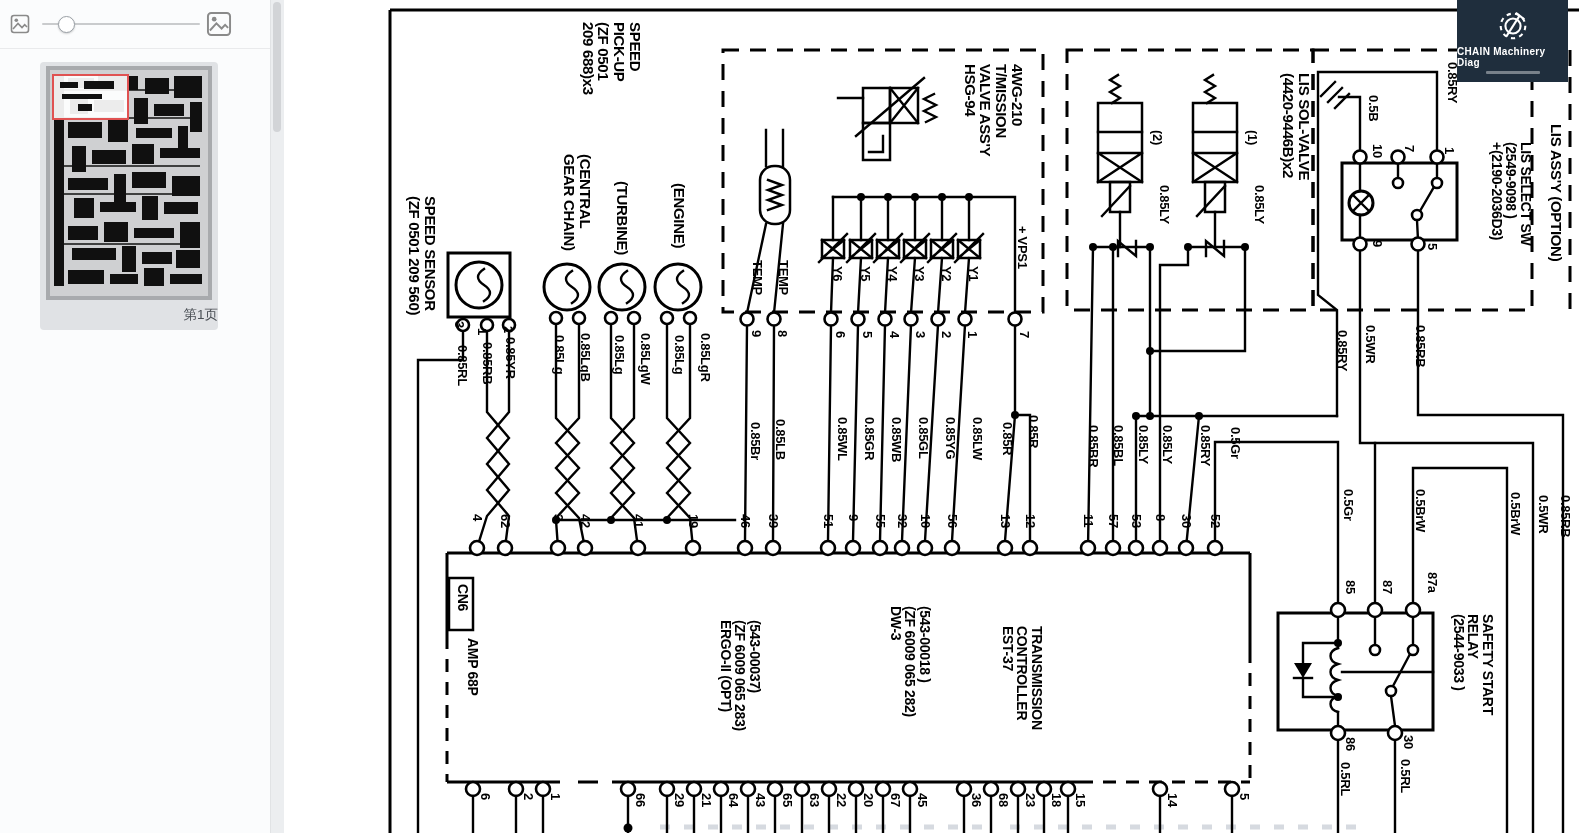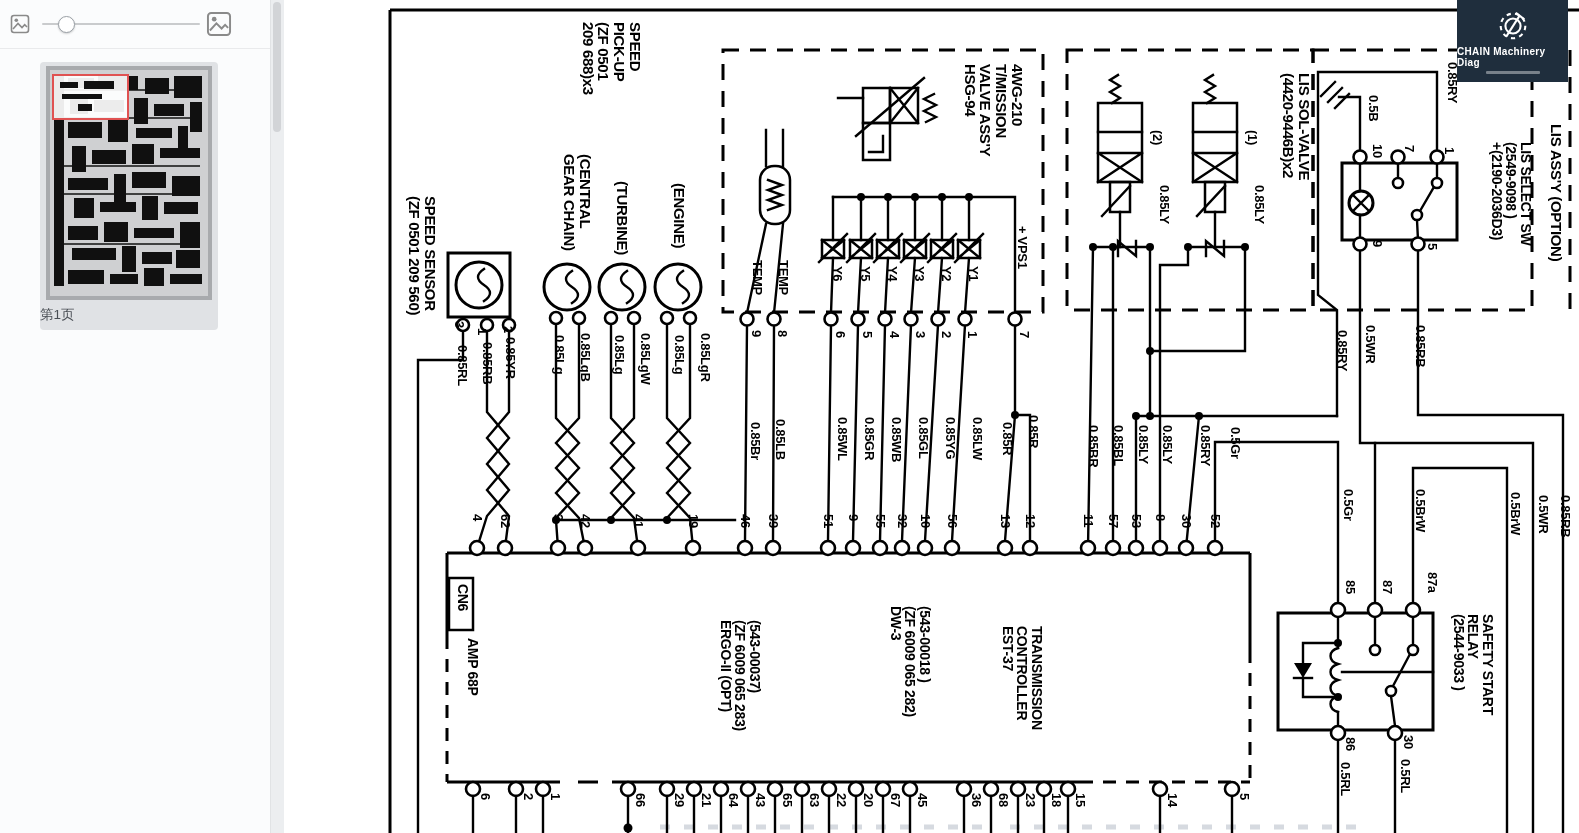--- a/index.html
+++ b/index.html
@@ -13,21 +13,21 @@
   .icon-btn.large{left:206px;top:11px;}
   .slider{position:absolute;left:42px;top:0;width:158px;height:48px;}
   .slider .track{position:absolute;left:0;right:0;top:23px;height:2px;background:#c9cbcd;border-radius:1px;}
   .slider .knob{position:absolute;left:16px;top:16px;width:15px;height:15px;border-radius:50%;
     background:#fff;border:1.5px solid #9aa0a6;box-shadow:0 1px 2px rgba(0,0,0,.18);}
   .thumb-card{position:absolute;left:40px;top:62px;width:178px;height:268px;background:#e0e2e5;border-radius:4px;}
   .thumb-img{position:absolute;left:10px;top:8px;width:158px;height:226px;background:#d2d3d5;outline:4px solid #a8aaad;}
   .viewrect{position:absolute;left:2px;top:4px;width:73px;height:42px;background:rgba(255,255,255,.92);
     border:2px solid #e05252;}
   .viewrect .mark{position:absolute;background:#111;}
-  .thumb-label{position:absolute;left:0;right:0;bottom:6px;text-align:left;font-size:13.5px;color:#4a4f55;}
+  .thumb-label{position:absolute;left:0;right:0;bottom:6px;text-align:right;font-size:13.5px;color:#4a4f55;}
   .splitter{position:absolute;left:270px;top:0;width:13px;height:833px;background:#eceef0;
     border-left:1px solid #e1e3e5;border-right:1px solid #e7e9eb;}
   .scroll-thumb{position:absolute;left:2px;top:2px;width:8px;height:130px;border-radius:4px;background:#d2d4d7;}
   
   .canvas{position:absolute;left:284px;top:0;width:1295px;height:833px;background:#fff;}
   .sheet{position:absolute;left:6px;top:0;width:1289px;height:833px;}
   .sheet svg{position:absolute;left:0;top:0;}
   .labels{position:absolute;left:0;top:0;width:1289px;height:833px;pointer-events:none;}
   .sl{position:absolute;transform:rotate(90deg);transform-origin:0 0;white-space:pre;
       font-weight:700;line-height:1.05;letter-spacing:-0.3px;color:#000;}

